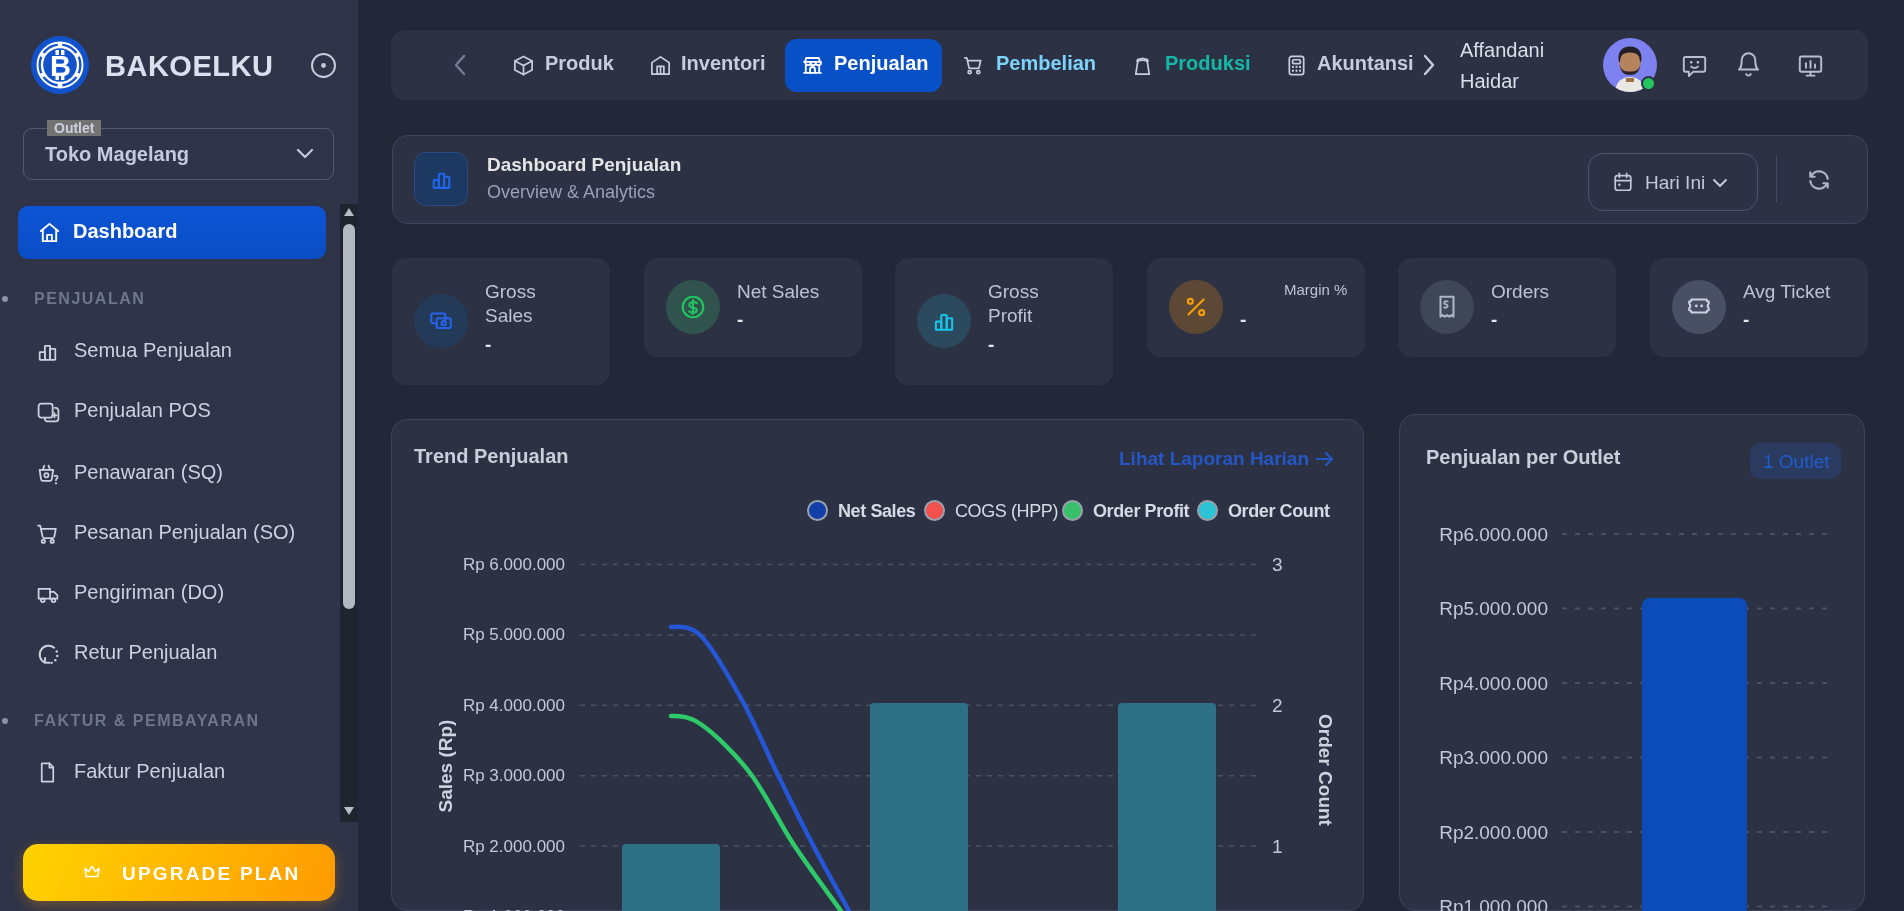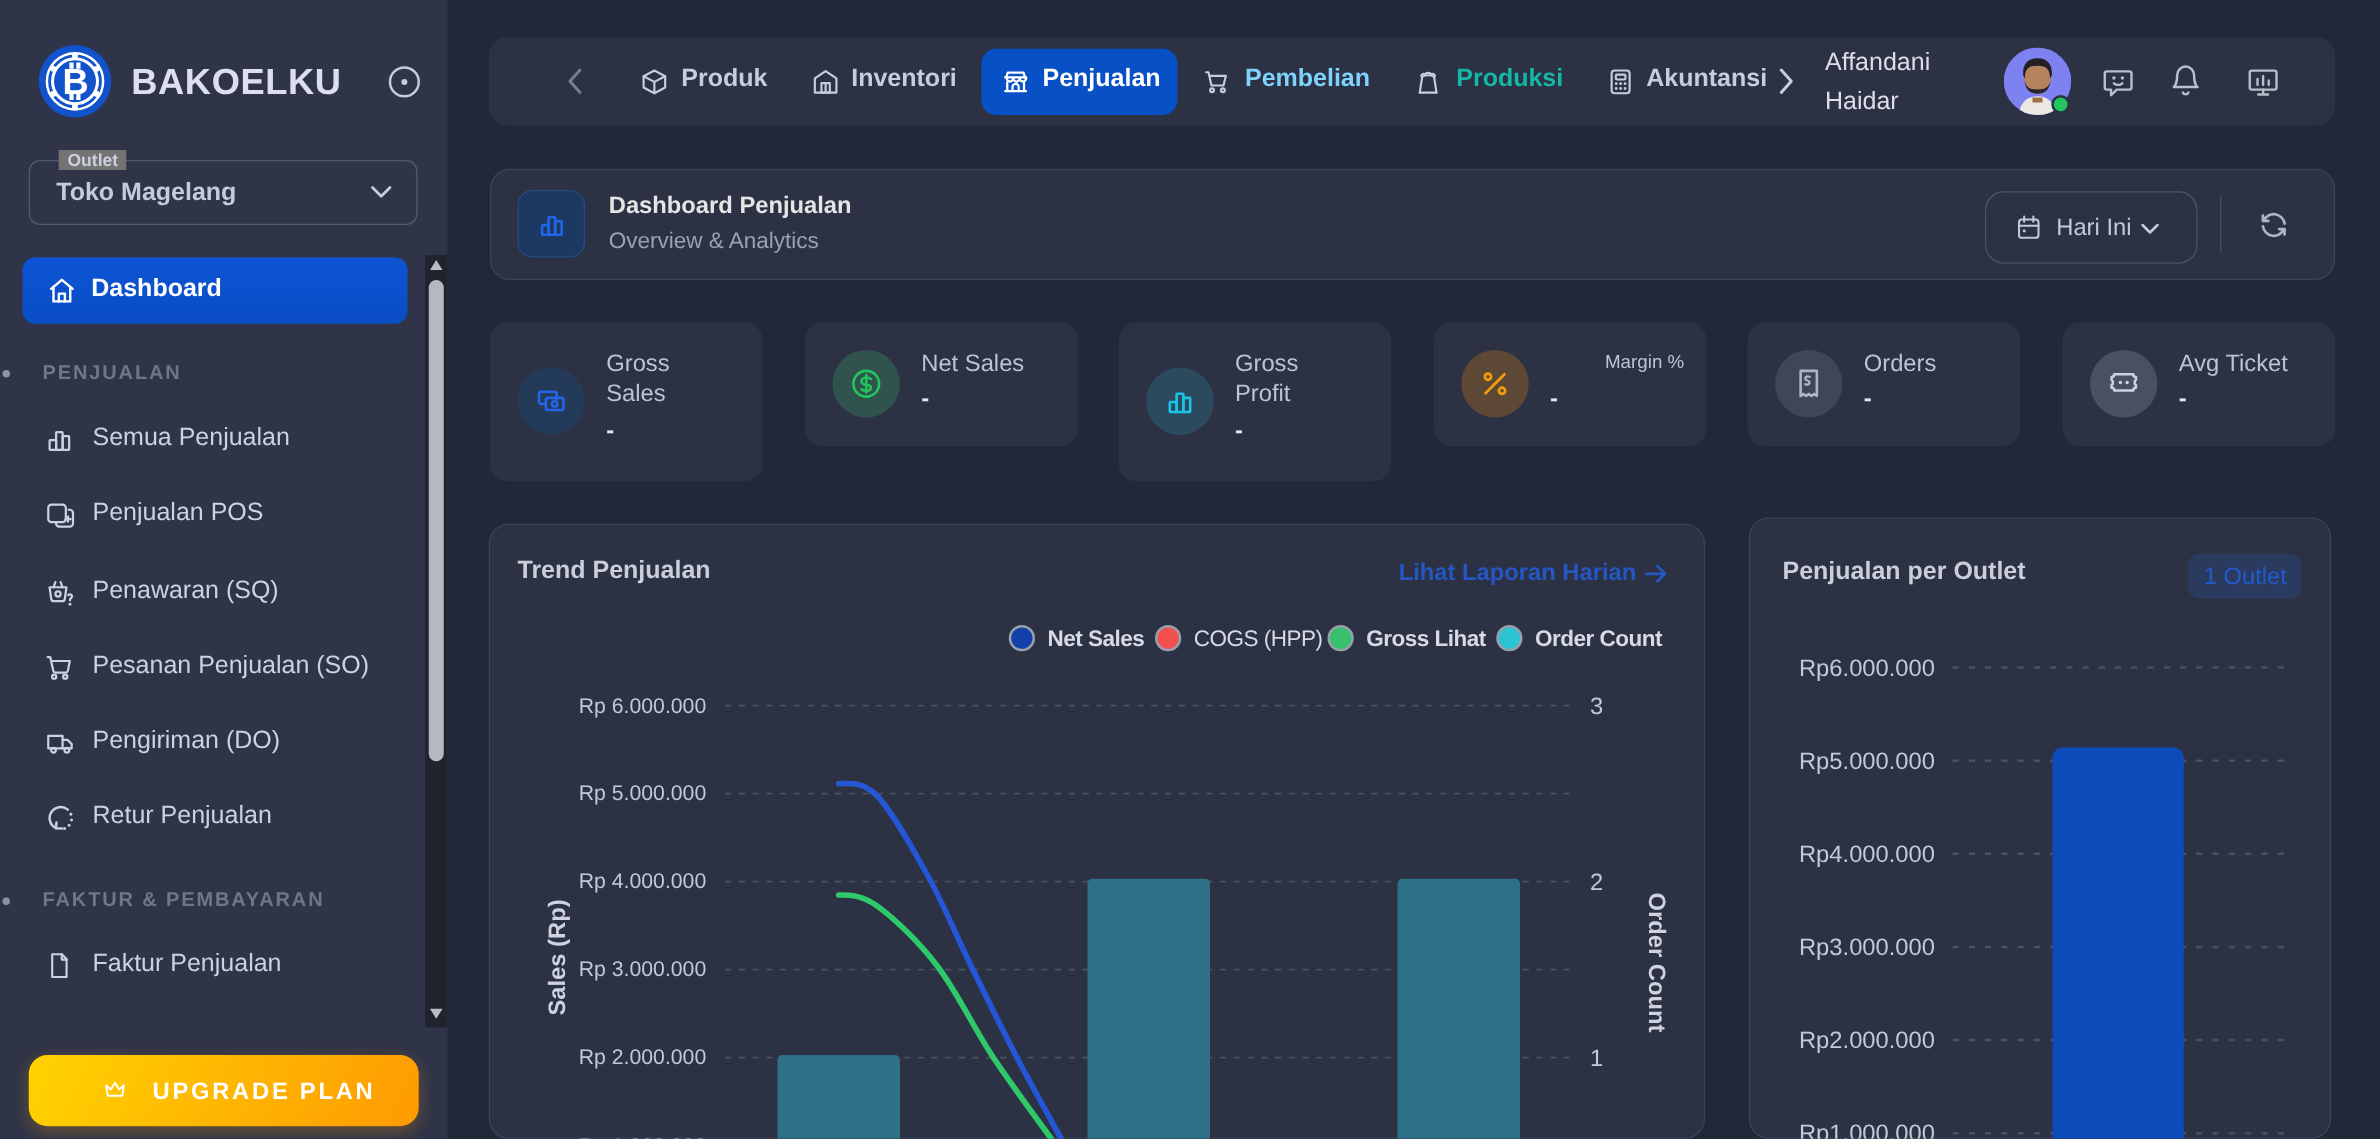--- a/index.html
+++ b/index.html
@@ -378,21 +378,21 @@
 <svg width="20" height="16" viewBox="0 0 20 16">
       <path d="M2 8 H17 M11 2 L17 8 L11 14" fill="none" stroke="#2456c4" stroke-width="2.2" stroke-linecap="round" stroke-linejoin="round"></path>
     </svg>
 </div>
 
 <div class="abs" style="left:807px;top:500px;width:21px;height:21px;border-radius:50%;background:#1240a8;border:2px solid #97a0ad;"></div>
 <div class="abs" style="left:838px;top:501px;font-size:18px;font-weight:600;letter-spacing:-0.4px;color:#d6dae4;">Net Sales</div>
 <div class="abs" style="left:924px;top:500px;width:21px;height:21px;border-radius:50%;background:#f4504e;border:2px solid #97a0ad;"></div>
 <div class="abs" style="left:955px;top:501px;font-size:18px;font-weight:400;letter-spacing:-0.4px;color:#d6dae4;">COGS (HPP)</div>
 <div class="abs" style="left:1062px;top:500px;width:21px;height:21px;border-radius:50%;background:#36c16a;border:2px solid #97a0ad;"></div>
-<div class="abs" style="left:1093px;top:501px;font-size:18px;font-weight:600;letter-spacing:-0.4px;color:#d6dae4;">Gross Lihat</div>
+<div class="abs" style="left:1093px;top:501px;font-size:18px;font-weight:600;letter-spacing:-0.4px;color:#d6dae4;">Order Profit</div>
 <div class="abs" style="left:1197px;top:500px;width:21px;height:21px;border-radius:50%;background:#2cc3d5;border:2px solid #97a0ad;"></div>
 <div class="abs" style="left:1228px;top:501px;font-size:18px;font-weight:600;letter-spacing:-0.4px;color:#d6dae4;">Order Count</div>
 
 <div class="abs" style="left:391px;top:530px;width:973px;height:381px;">
 <svg width="973" height="381" viewBox="0 0 973 381">
   <g stroke="#49505f" stroke-width="1.5" stroke-dasharray="5 6">
     <line x1="189" y1="34.5" x2="867" y2="34.5"></line>
     <line x1="189" y1="104.9" x2="867" y2="104.9"></line>
     <line x1="189" y1="175.3" x2="867" y2="175.3"></line>
     <line x1="189" y1="245.7" x2="867" y2="245.7"></line>

